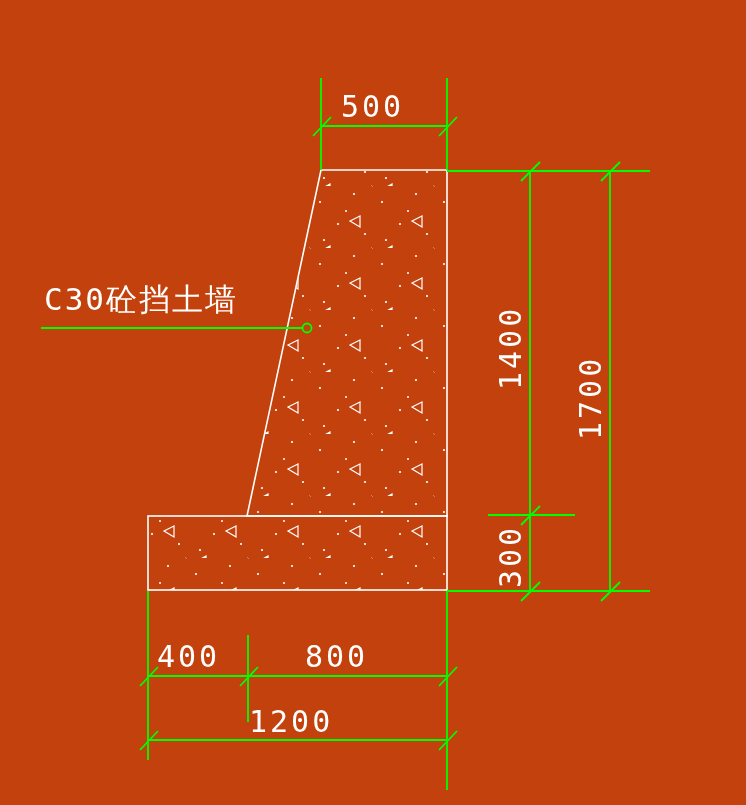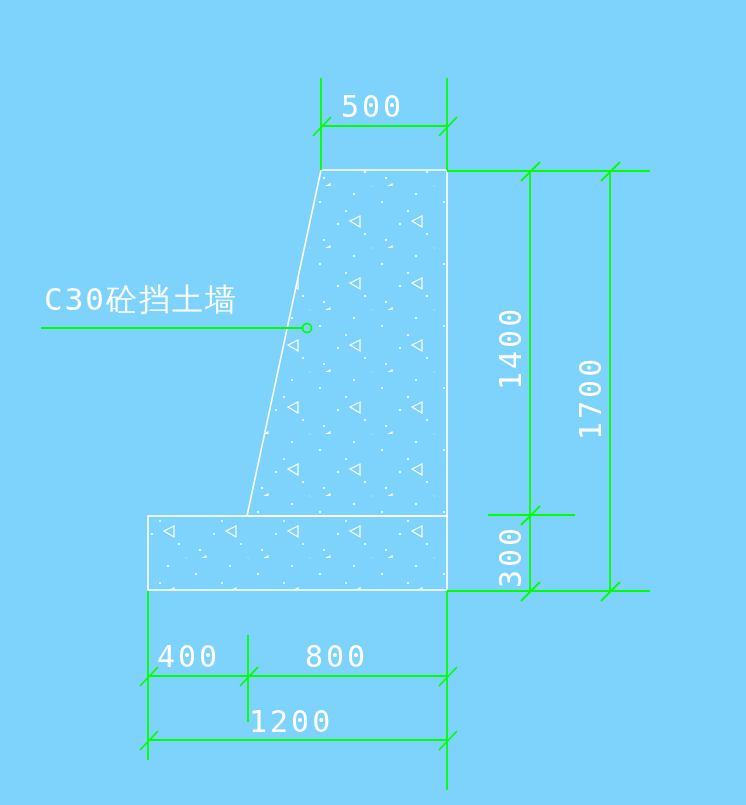--- a/index.html
+++ b/index.html
@@ -10,21 +10,21 @@
   body {
     width: 746px;
     height: 805px;
     overflow: hidden;
     font-family: "DejaVu Sans", sans-serif;
   }
   #cad-canvas {
     position: relative;
     width: 746px;
     height: 805px;
-    background: #7dd3fc;
+    background: #c2410c;
   }
   svg#drawing {
     position: absolute;
     top: 0;
     left: 0;
     width: 746px;
     height: 805px;
     display: block;
   }
   .dim-text {

